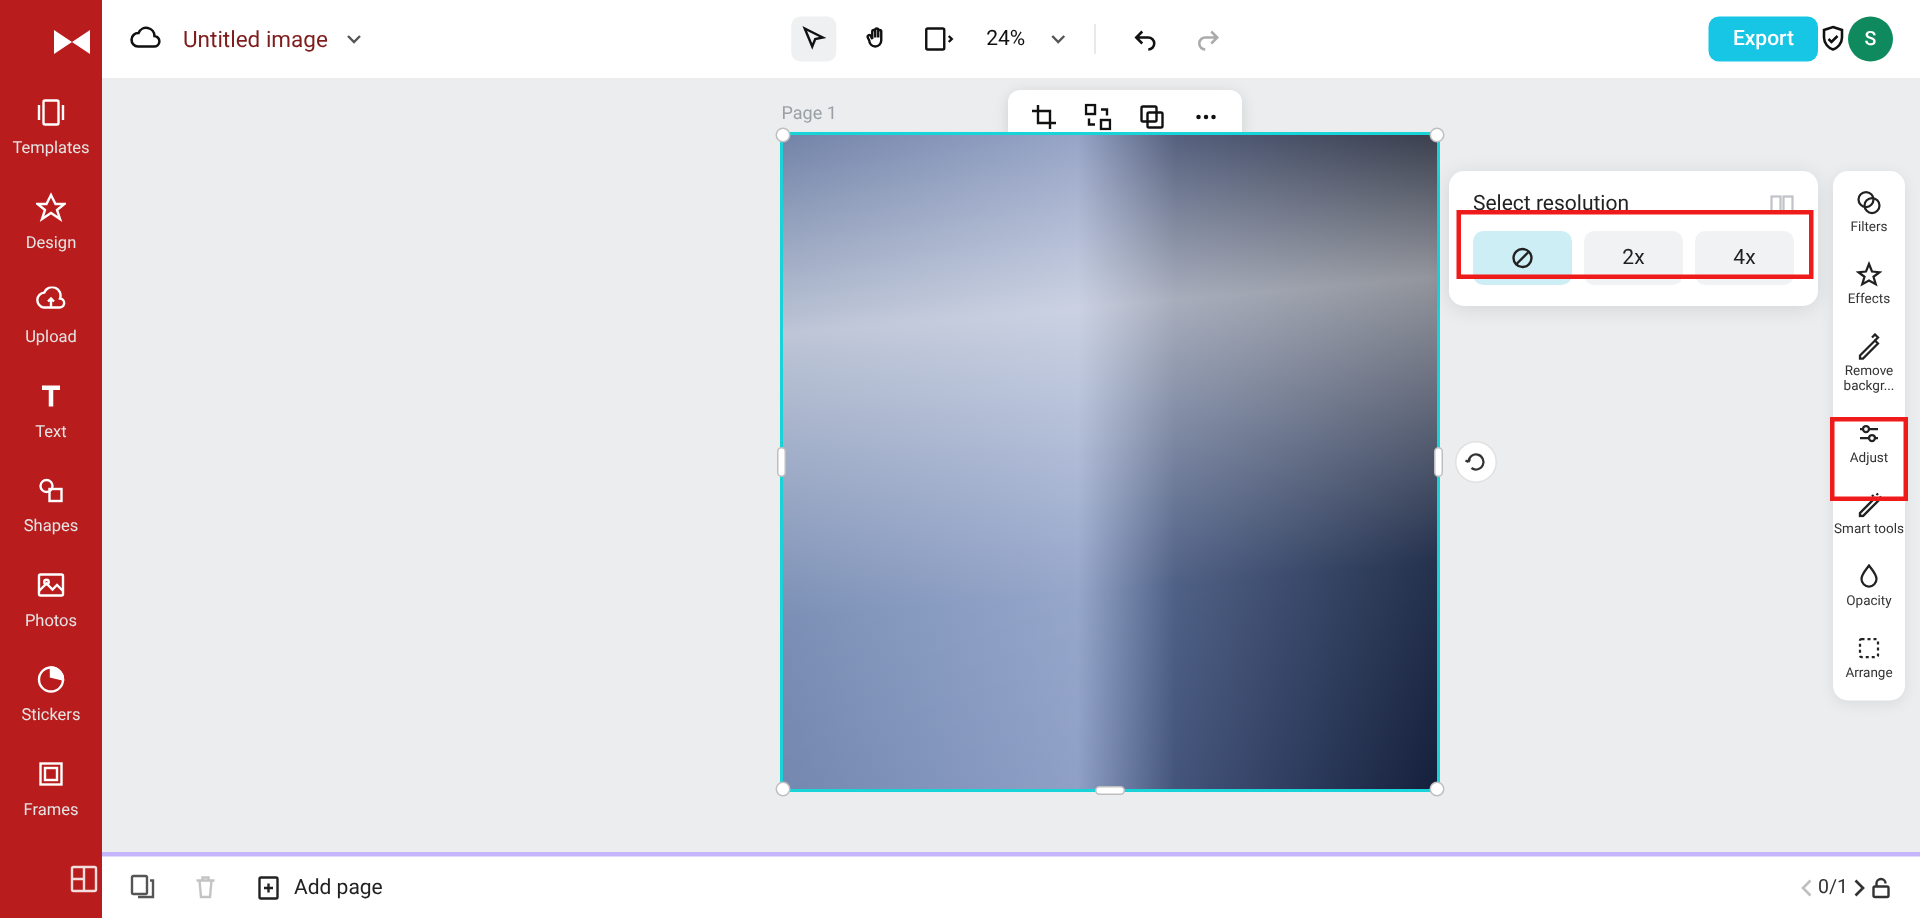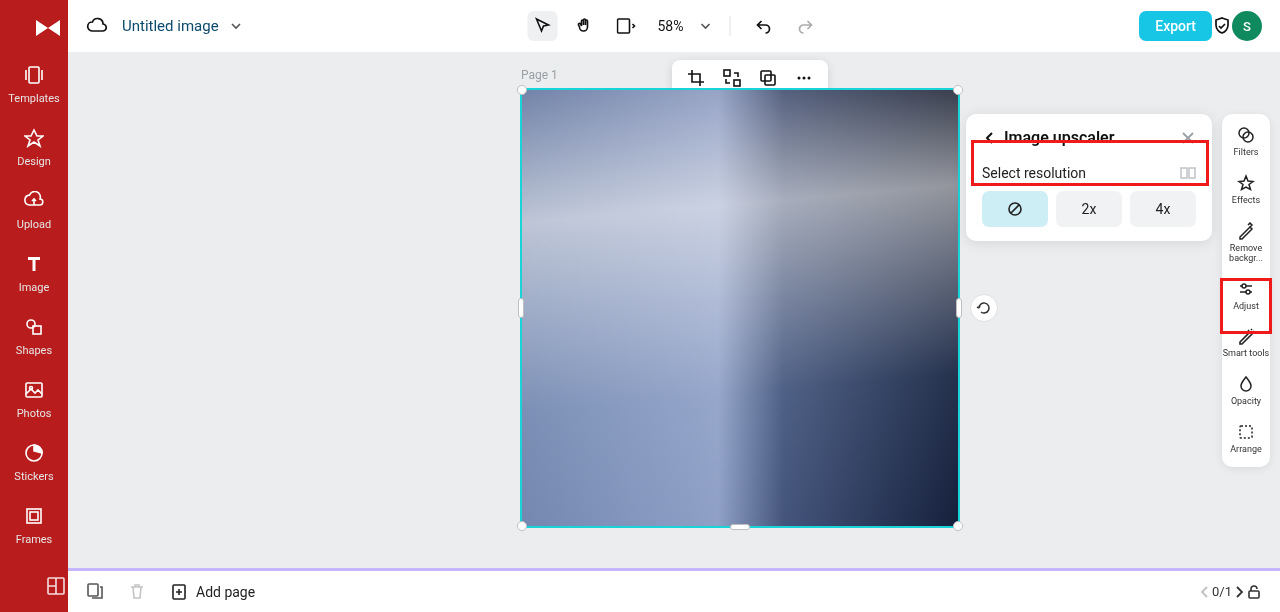--- a/index.html
+++ b/index.html
@@ -8,21 +8,21 @@
 .left-rail{position:absolute;left:0;top:0;width:68px;height:612px;background:#b91c1c;display:flex;flex-direction:column;align-items:flex-end;padding-top:10px;color:#fff}
 .left-rail .logo{width:40px;height:36px;display:flex;align-items:center;justify-content:center;margin-bottom:18px}
 .left-rail .nav-item{width:68px;display:flex;flex-direction:column;align-items:center;margin-bottom:22px;cursor:pointer}
 .left-rail .nav-item span{font-size:11px;margin-top:6px;color:#e5e5e5}
 .left-rail .nav-icon{width:22px;height:22px;display:flex;align-items:center;justify-content:center}
 .left-rail .bottom-icon{margin-top:auto;margin-bottom:14px;width:22px;height:22px;opacity:.85;cursor:pointer}
 .tab-notch{position:absolute;left:68px;top:296px;width:10px;height:28px;background:#1b1b1b;border-radius:0 14px 14px 0}
 
 .top-bar{position:absolute;left:68px;top:0;right:0;height:52px;background:#fff;display:flex;align-items:center;padding:0 18px}
 .cloud-ic{width:22px;height:22px;display:flex;align-items:center;justify-content:center;color:#222;margin-right:14px}
-.doc-title{font-size:15px;color:#0c4a6e;cursor:pointer}
+.doc-title{font-size:15px;color:#7f1d1d;cursor:pointer}
 .chev-sm{margin-left:10px;color:#555}
 .center-tools{position:absolute;left:50%;transform:translateX(-50%);display:flex;align-items:center;gap:12px}
 .tool-btn{width:30px;height:30px;border-radius:6px;display:flex;align-items:center;justify-content:center;cursor:pointer;color:#222}
 .tool-btn.sel{background:#eef0f2}
 .zoom{font-size:14px;color:#111;margin:0 4px}
 .vdiv{width:1px;height:20px;background:#e2e2e2;margin:0 6px}
 .redo{opacity:.35}
 .right-actions{margin-left:auto;display:flex;align-items:center;}
 .export-btn{background:#17c6e5;color:#fff;font-size:14px;font-weight:500;border:none;border-radius:7px;padding:7px 16px;cursor:pointer}
 .shield-ic{width:20px;height:20px;color:#222}
@@ -112,21 +112,21 @@
         </svg>
       </div>
     <span>Upload</span>
   </div>
   <div class="nav-item">
     <div class="nav-icon">
         <svg width="20" height="20" viewBox="0 0 20 20" fill="#fff">
           <path d="M4 3h12v3h-4.5v11h-3V6H4z"></path>
         </svg>
       </div>
-    <span>Image</span>
+    <span>Text</span>
   </div>
   <div class="nav-item">
     <div class="nav-icon">
         <svg width="20" height="20" viewBox="0 0 20 20" fill="none" stroke="#fff" stroke-width="1.6">
           <circle cx="7" cy="7" r="4"></circle>
           <rect x="9" y="9" width="8" height="8"></rect>
         </svg>
       </div>
     <span>Shapes</span>
   </div>
@@ -190,21 +190,21 @@
         <svg width="18" height="18" viewBox="0 0 18 18" fill="none" stroke="#111" stroke-width="1.6">
           <path d="M6 9V4a1 1 0 0 1 2 0v4V3a1 1 0 0 1 2 0v5V4a1 1 0 0 1 2 0v6a4 4 0 0 1-8 0l-1-2a1 1 0 0 1 2-1z"></path>
         </svg>
       </div>
     <div class="tool-btn">
         <svg width="20" height="18" viewBox="0 0 20 18" fill="none" stroke="#111" stroke-width="1.6">
           <rect x="1" y="2" width="12" height="14" rx="1"></rect>
           <path d="M16 7l2 2-2 2"></path>
         </svg>
       </div>
-    <span class="zoom">58%</span>
+    <span class="zoom">24%</span>
     <span>
         <svg width="12" height="12" viewBox="0 0 12 12" fill="none" stroke="#555" stroke-width="1.6">
           <path d="M2 4l4 4 4-4"></path>
         </svg>
       </span>
     <div class="vdiv"></div>
     <div class="tool-btn">
         <svg width="18" height="18" viewBox="0 0 18 18" fill="none" stroke="#111" stroke-width="1.7">
           <path d="M7 4L3 8l4 4M3 8h8a4 4 0 0 1 0 8"></path>
         </svg>
@@ -268,33 +268,20 @@
     <div class="handle h-side h-r"></div>
     <div class="handle h-side-h h-b"></div>
     <div class="rot-btn">
         <svg width="16" height="16" viewBox="0 0 16 16" fill="none" stroke="#333" stroke-width="1.5">
           <path d="M3 8a5 5 0 1 1 2 4M3 8l-2-1m2 1l1-2"></path>
         </svg>
       </div>
   </div>
 
   <div class="upscaler-panel">
-    <div class="panel-head">
-      <span class="back">
-          <svg width="16" height="16" viewBox="0 0 16 16" fill="none" stroke="#111" stroke-width="2">
-            <path d="M10 3L5 8l5 5"></path>
-          </svg>
-        </span>
-      <span class="panel-title">Image upscaler</span>
-      <span class="panel-close">
-          <svg width="16" height="16" viewBox="0 0 16 16" fill="none" stroke="#9aa0a6" stroke-width="1.8">
-            <path d="M3 3l10 10M13 3L3 13"></path>
-          </svg>
-        </span>
-    </div>
     <div class="sel-res-row">
       <span class="sel-res">Select resolution</span>
       <span class="compare-ic">
           <svg width="16" height="16" viewBox="0 0 16 16" fill="none" stroke="#c0c3c7" stroke-width="1.5">
             <rect x="1" y="3" width="6" height="10"></rect>
             <rect x="9" y="3" width="6" height="10"></rect>
           </svg>
         </span>
     </div>
     <div class="res-options">

